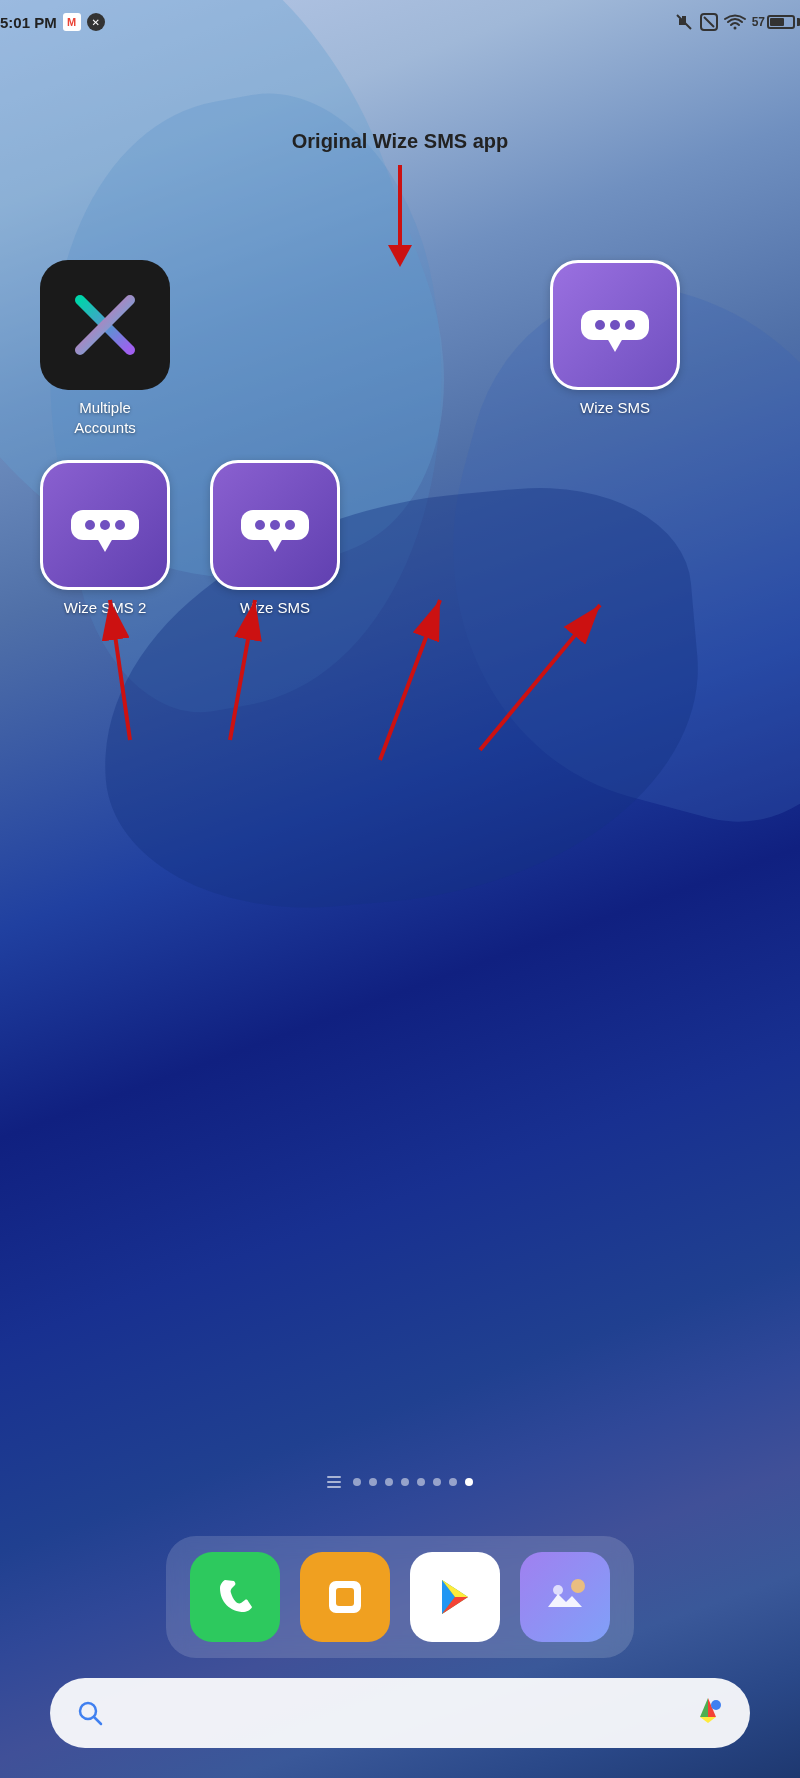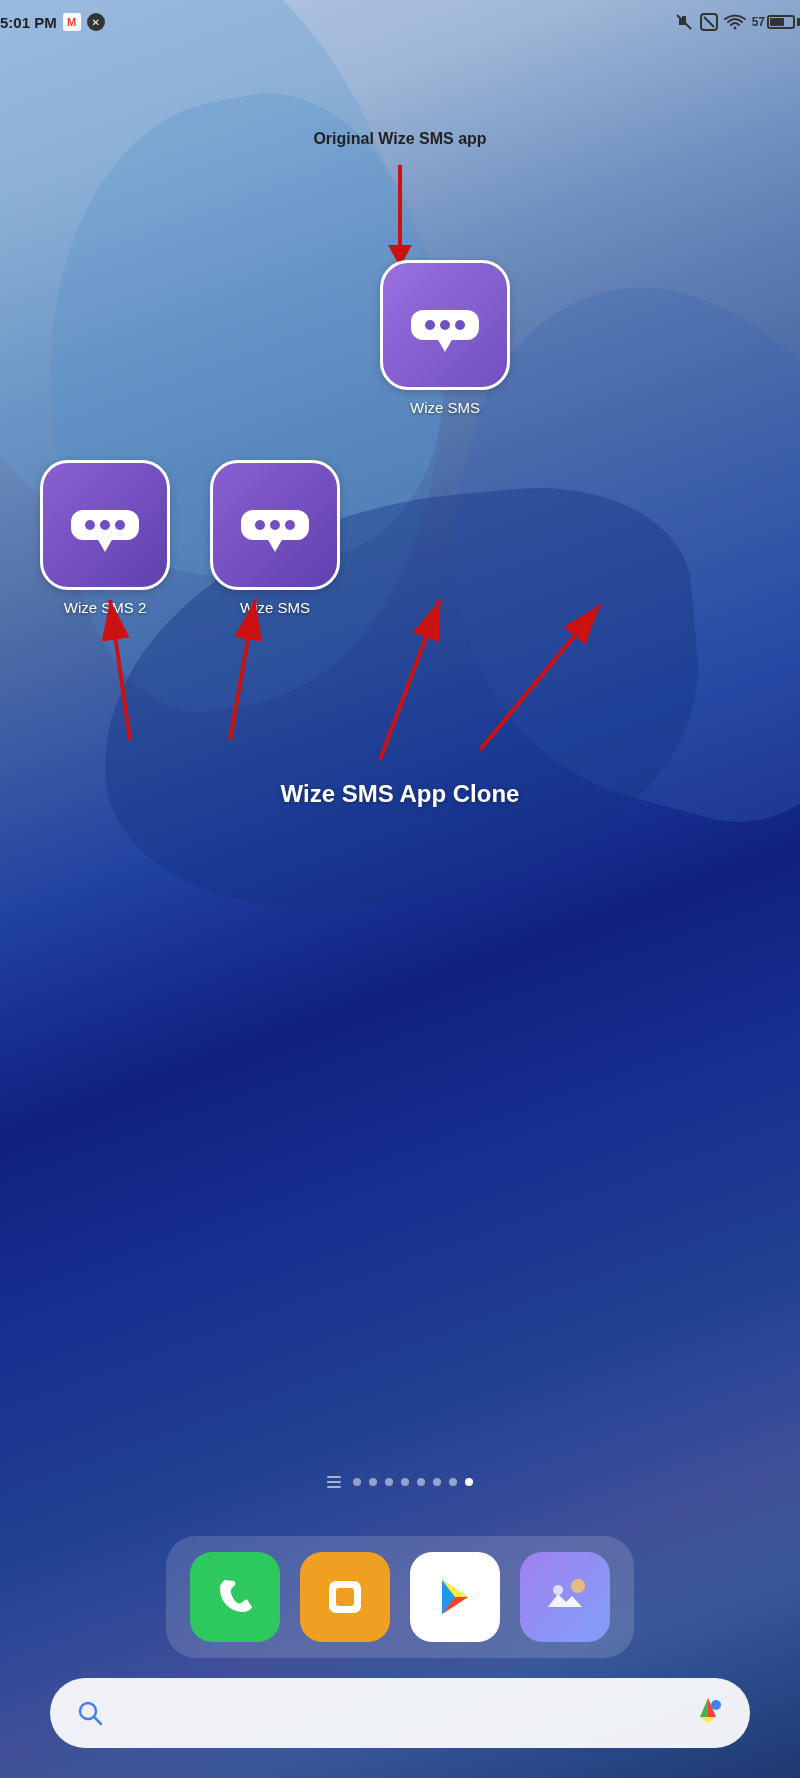--- a/index.html
+++ b/index.html
@@ -181,21 +181,21 @@
       color: #333;
       font-weight: 600;
     }
 
     
     .annotation-label {
       position: absolute;
       top: 130px;
       left: 50%;
       transform: translateX(-50%);
-      font-size: 16px;
+      font-size: 20px;
       font-weight: bold;
       color: #222;
       text-align: left;
       white-space: nowrap;
     }
 
     
     .arrow-down {
       position: absolute;
       top: 165px;
@@ -496,20 +496,40 @@
 
   <div class="annotation-label">Original Wize SMS app</div>
 
   <div class="arrow-down">
     <div class="arrow-line"></div>
     <div class="arrow-head"></div>
   </div>
 
   <div class="app-grid-top">
 
+    <div class="app-icon-wrapper">
+      <div class="app-icon multiple-accounts-icon">
+        <svg width="80" height="80" viewBox="0 0 80 80">
+
+          <line x1="15" y1="15" x2="65" y2="65" stroke="url(#grad1)" stroke-width="10" stroke-linecap="round"></line>
+          <line x1="65" y1="15" x2="15" y2="65" stroke="url(#grad2)" stroke-width="10" stroke-linecap="round"></line>
+          <defs>
+            <linearGradient id="grad1" x1="0%" y1="0%" x2="100%" y2="100%">
+              <stop offset="0%" style="stop-color:#00d4aa"></stop>
+              <stop offset="100%" style="stop-color:#a060f0"></stop>
+            </linearGradient>
+            <linearGradient id="grad2" x1="0%" y1="0%" x2="100%" y2="100%">
+              <stop offset="0%" style="stop-color:#f060a0"></stop>
+              <stop offset="100%" style="stop-color:#40c0f0"></stop>
+            </linearGradient>
+          </defs>
+        </svg>
+      </div>
+      <span class="app-label">Multiple<br>Accounts</span>
+    </div>
 
     <div style="width: 150px;"></div>
     <div style="width: 150px;"></div>
 
     <div class="app-icon-wrapper">
       <div class="app-icon wize-sms-icon highlighted">
         <div class="chat-bubble">
           <div class="dot"></div>
           <div class="dot"></div>
           <div class="dot"></div>
@@ -556,21 +576,20 @@
 
     <line x1="130" y1="740" x2="110" y2="600" stroke="#cc1111" stroke-width="4" marker-end="url(#arrowhead)"></line>
 
     <line x1="230" y1="740" x2="255" y2="600" stroke="#cc1111" stroke-width="4" marker-end="url(#arrowhead)"></line>
 
     <line x1="380" y1="760" x2="440" y2="600" stroke="#cc1111" stroke-width="4" marker-end="url(#arrowhead)"></line>
 
     <line x1="480" y1="750" x2="600" y2="605" stroke="#cc1111" stroke-width="4" marker-end="url(#arrowhead)"></line>
   </svg>
 
-  <div class="clone-label">Wize SMS App Clone</div>
 
   <div class="page-indicators">
     <div class="page-lines">
       <div class="page-line"></div>
       <div class="page-line"></div>
       <div class="page-line"></div>
     </div>
     <div class="page-dot"></div>
     <div class="page-dot"></div>
     <div class="page-dot"></div>

